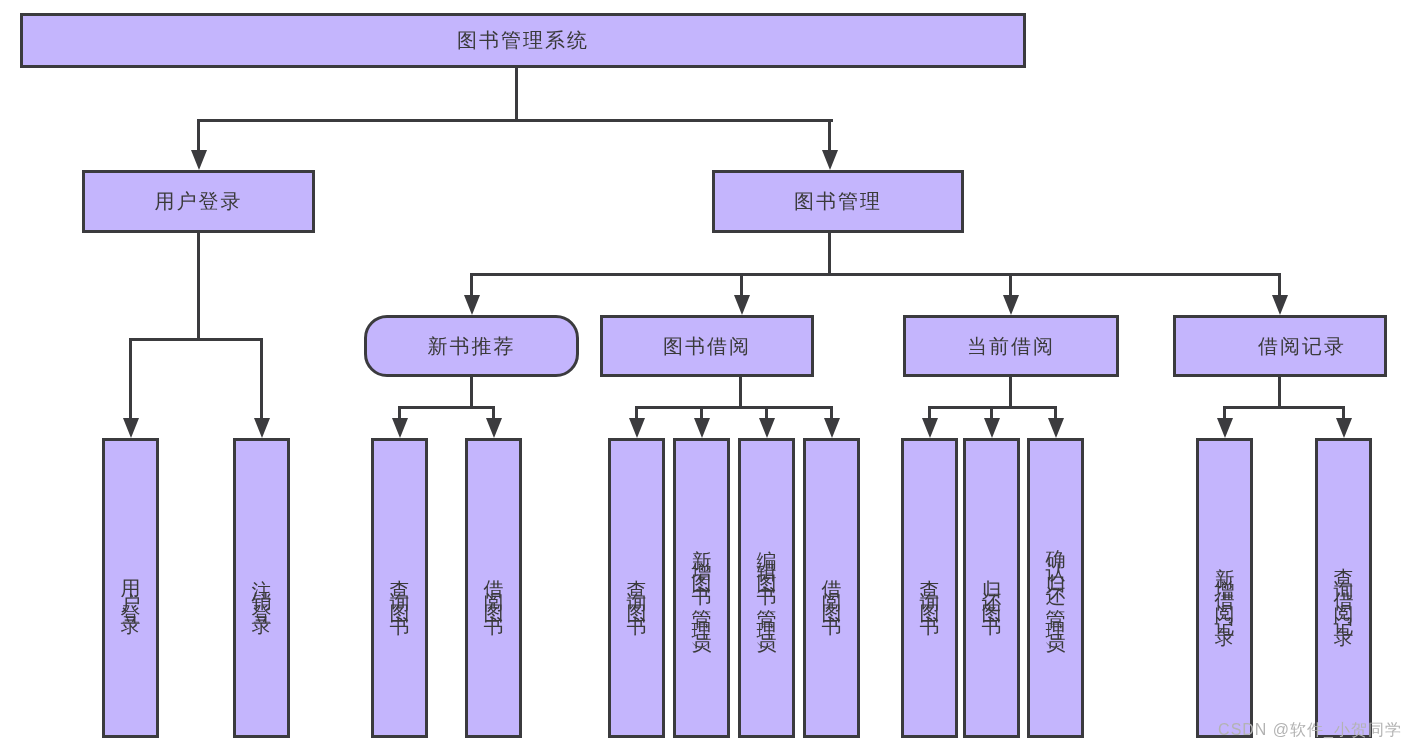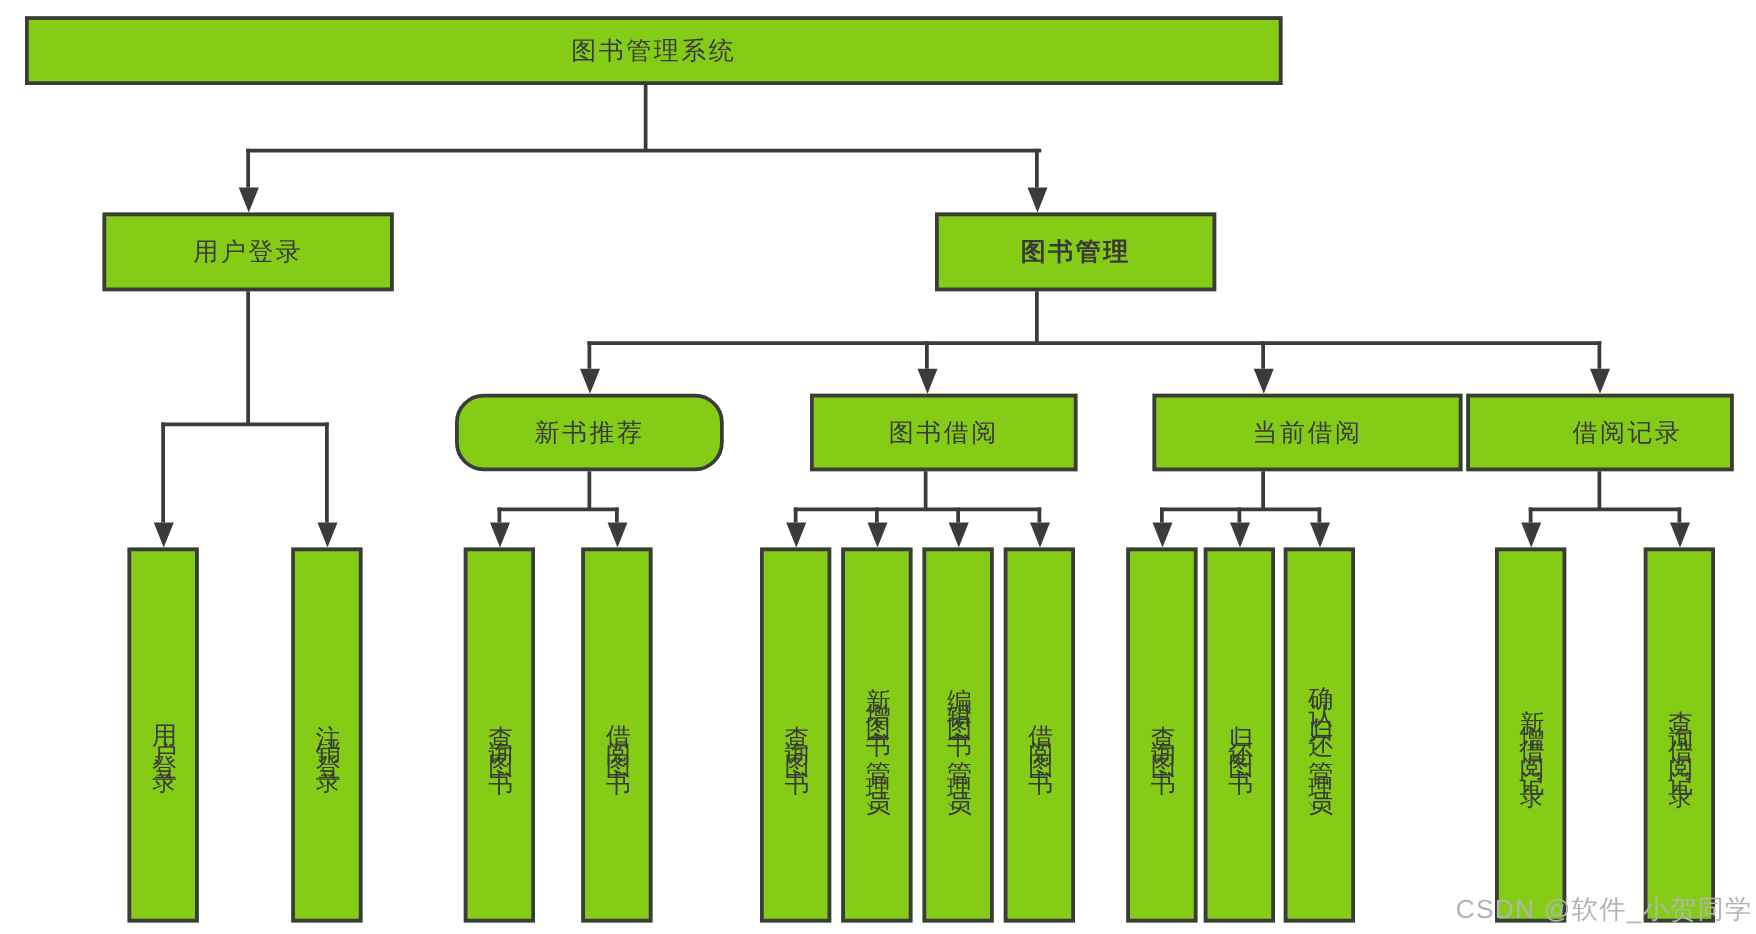--- a/index.html
+++ b/index.html
@@ -14,21 +14,21 @@
   .canvas{
     position:relative;
     width:1405px;height:747px;
     background:var(--bg);
     overflow:hidden;
   }
   
   .box{
     position:absolute;
     border:3px solid var(--line);
-    background:#84cc16;
+    background:#c4b5fd;
     display:flex;align-items:center;justify-content:center;
     color:var(--text);
   }
   .h-label{
     font-size:20px;
     letter-spacing:2px;
     color:var(--text);
     white-space:nowrap;
   }
   .v-label{
@@ -47,21 +47,21 @@
     position:absolute;top:100%;left:50%;
     transform:translateX(-50%);
     width:0;height:0;
     border-left:8px solid transparent;
     border-right:8px solid transparent;
     border-top:20px solid var(--line);
   }
   .watermark{
     position:absolute;
     right:3px;bottom:6px;
-    font-size:21px;
+    font-size:16px;
     letter-spacing:1px;
     color:var(--watermark);
     z-index:3;
     white-space:nowrap;
   }
 </style>
 </head>
 <body>
 
 <div class="canvas">
@@ -71,43 +71,43 @@
   </div>
 
   <div class="vline" style="left:515px;top:67px;height:53px;"></div>
   <div class="hline" style="left:197px;top:119px;width:636px;"></div>
   <div class="down" style="left:197px;top:119px;height:31px;"></div>
   <div class="down" style="left:828px;top:119px;height:31px;"></div>
 
   <div class="box" style="left:82px;top:170px;width:233px;height:63px;">
     <span class="h-label">用户登录</span>
   </div>
-  <div class="box" style="left:748px;top:170px;width:225px;height:63px;font-weight:bold;">
+  <div class="box" style="left:712px;top:170px;width:252px;height:63px;">
     <span class="h-label">图书管理</span>
   </div>
 
   <div class="vline" style="left:197px;top:233px;height:107px;"></div>
   <div class="hline" style="left:129px;top:338px;width:134px;"></div>
   <div class="down" style="left:129px;top:338px;height:80px;"></div>
   <div class="down" style="left:260px;top:338px;height:80px;"></div>
 
   <div class="vline" style="left:828px;top:233px;height:42px;"></div>
   <div class="hline" style="left:470px;top:273px;width:811px;"></div>
   <div class="down" style="left:470px;top:273px;height:22px;"></div>
   <div class="down" style="left:740px;top:273px;height:22px;"></div>
   <div class="down" style="left:1009px;top:273px;height:22px;"></div>
   <div class="down" style="left:1278px;top:273px;height:22px;"></div>
 
   <div class="box" style="left:364px;top:315px;width:215px;height:62px;border-radius:23px;">
     <span class="h-label">新书推荐</span>
   </div>
-  <div class="box" style="left:648px;top:315px;width:214px;height:62px;">
+  <div class="box" style="left:600px;top:315px;width:214px;height:62px;">
     <span class="h-label">图书借阅</span>
   </div>
-  <div class="box" style="left:903px;top:315px;width:248px;height:62px;margin-left:19px;">
+  <div class="box" style="left:903px;top:315px;width:216px;height:62px;">
     <span class="h-label">当前借阅</span>
   </div>
   <div class="box" style="left:1173px;top:315px;width:214px;height:62px;padding-left:44px;">
     <span class="h-label">借阅记录</span>
   </div>
 
   <div class="vline" style="left:470px;top:377px;height:31px;"></div>
   <div class="hline" style="left:398px;top:406px;width:97px;"></div>
   <div class="down" style="left:398px;top:406px;height:12px;"></div>
   <div class="down" style="left:492px;top:406px;height:12px;"></div>

